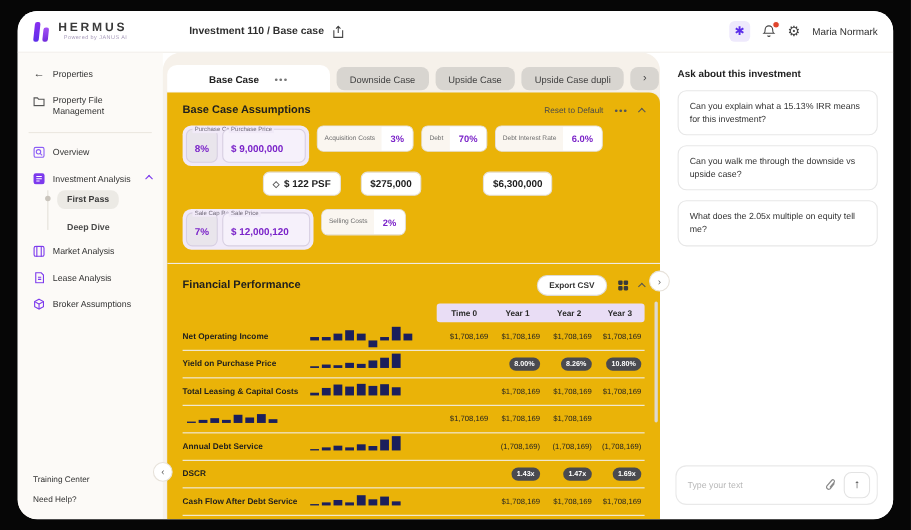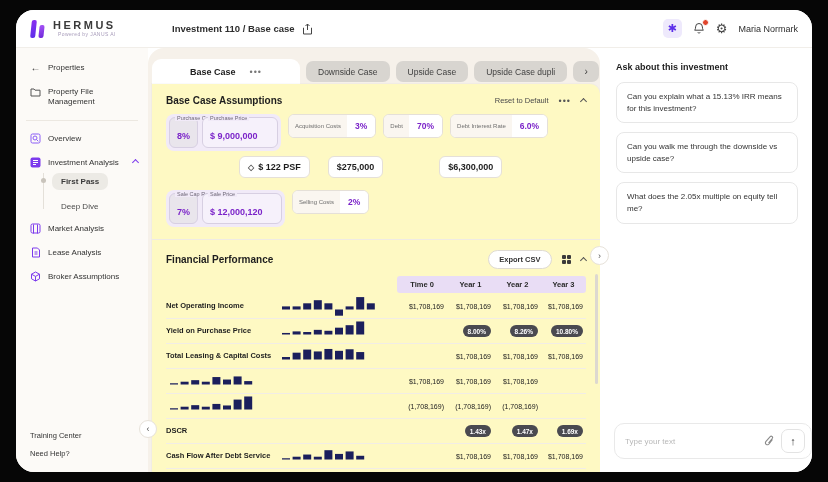--- a/index.html
+++ b/index.html
@@ -31,34 +31,34 @@
   .snav { display:flex; align-items:flex-start; gap:7px; font-size:8px; color:#333; margin-bottom:13px; cursor:default; }
   .snav .lbl { line-height:1.25; padding-top:1px; }
   .sicon { width:11px; height:11px; flex:none; display:flex; align-items:center; justify-content:center; }
   .sdivider { height:1px; background:#ECE8E1; margin:2px 0 12px -4px; }
   .chev-up { width:5px; height:5px; border-left:1.4px solid #7C3AED; border-top:1.4px solid #7C3AED; transform:rotate(45deg); margin-left:auto; margin-top:3px; }
   .subtree { position:relative; margin:-4px 0 10px 0; padding-left:22px; }
   .subtree .tree-line { position:absolute; left:13px; top:0; bottom:4px; width:1px; background:#E4E0D9; }
   .sub-item { position:relative; font-size:8px; color:#3A3A3A; margin-bottom:10px; }
   .sub-item.active .pill-bg { display:inline-block; background:#ECEAE5; border-radius:7px; padding:4px 9px; font-weight:700; }
   .sub-item .dot { position:absolute; left:-11px; top:5px; width:5px; height:5px; background:#C9C4BC; border-radius:50%; }
-  .sub-item.plain { padding:2px 9px; color:#4A4A4A; }
+  .sub-item.plain { padding:2px 9px; color:#4A4A4A;font-weight:bold; }
   .sidebar-footer { position:absolute; bottom:14px; left:14px; font-size:7.5px; color:#333; }
   .sidebar-footer div { margin-top:9px; }
   .collapse-left { position:absolute; left:123px; top:372px; width:18px; height:18px; background:#fff; border:1px solid #E7E2DA; border-radius:50%; display:flex; align-items:center; justify-content:center; font-size:9px; color:#555; z-index:5; }
 
   
   .main { flex:1; background:#F6F1EA; border-radius:16px 16px 0 0; padding:11px 0 0 4px; position:relative; min-width:0; }
   .tabs-row { display:flex; align-items:flex-end; gap:6px; height:25px; }
   .tab-active { width:148px; height:25px; background:#fff; border-radius:9px 9px 0 0; display:flex; align-items:center; justify-content:center; gap:14px; font-size:9px; font-weight:700; color:#222; flex:none; }
   .tab-dots { color:#777; font-size:9px; letter-spacing:1px; font-weight:400; }
   .tab { background:#D8D5D0; border-radius:7px; height:21px; margin-bottom:2px; display:flex; align-items:center; padding:0 12px; font-size:8.5px; color:#3F3F3F; white-space:nowrap; overflow:hidden; max-width:108px; flex:none; }
   .tab-more { background:#D8D5D0; border-radius:7px; height:21px; width:26px; margin-bottom:2px; display:flex; align-items:center; justify-content:center; font-size:10px; color:#3F3F3F; flex:none; }
 
-  .card { background:#fef9c3; border-radius:0 10px 0 0; height:388px; padding:0 14px; position:relative; overflow:hidden; box-shadow:0 0 0 1px rgba(0,0,0,0.02); }
+  .card { background:#eab308; border-radius:0 10px 0 0; height:388px; padding:0 14px; position:relative; overflow:hidden; box-shadow:0 0 0 1px rgba(0,0,0,0.02); }
   .scrollthumb { position:absolute; right:2px; top:190px; width:3px; height:110px; border-radius:2px; background:#DDD8D0; }
 
   .sec-head { display:flex; align-items:center; padding:11px 0 8px 0; }
   .sec-title { font-size:10px; font-weight:700; color:#1E1E1E; }
   .sec-right { margin-left:auto; display:flex; align-items:center; gap:10px; }
   .reset-link { font-size:7.5px; color:#4A4A4A; }
   .dots3 { font-size:9px; color:#555; letter-spacing:1px; }
   .chev-s { width:5px; height:5px; border-left:1.3px solid #555; border-top:1.3px solid #555; transform:rotate(45deg); margin-top:2px; }
 
   
@@ -90,21 +90,21 @@
   .prow { display:grid; grid-template-columns:112px 1fr 50px 47px 47px 45px; align-items:center; border-bottom:1px solid #F1EDE6; min-height:25px; }
   .plabel2 { font-size:7.5px; font-weight:700; color:#1E1E1E; line-height:1.3; padding:3px 4px 3px 0; }
   .spark { display:flex; align-items:center; }
   .pcell { font-size:7px; color:#222; text-align:right; padding-right:3px; }
   .pill { display:inline-block; background:#4A4A50; color:#fff; border-radius:7px; padding:2.5px 5px; font-size:6.5px; font-weight:700; }
 
   
   .chat { width:212px; background:#fff; position:relative; padding:14px 14px 0 16px; flex:none; }
   .chat-title { font-size:9px; font-weight:700; color:#1E1E1E; margin-bottom:10px; }
   .qcard { border:1px solid #E7E7E7; border-radius:8px; padding:8px 10px; font-size:8px; color:#333; line-height:1.45; margin-bottom:9px; background:#fff; }
-  .chat-input { position:absolute; bottom:13px; left:14px; right:0; border:1px solid #E9E9E9; border-radius:10px; height:36px; display:flex; align-items:center; padding:0 6px 0 10px; background:#fff; }
+  .chat-input { position:absolute; bottom:13px; left:14px; right:14px; border:1px solid #E9E9E9; border-radius:10px; height:36px; display:flex; align-items:center; padding:0 6px 0 10px; background:#fff; }
   .chat-input input { border:none; outline:none; flex:1; font-size:8px; color:#333; min-width:0; background:transparent; }
   .chat-input input::placeholder { color:#B8B8B8; }
   .clip { color:#8A8A8A; margin-right:6px; display:flex; }
   .send-btn { width:24px; height:24px; border:1px solid #E3E3E3; border-radius:7px; background:#fff; display:flex; align-items:center; justify-content:center; font-size:11px; color:#333; }
   .collapse-right { position:absolute; left:-10px; top:198px; width:19px; height:19px; background:#fff; border:1px solid #E7E2DA; border-radius:50%; display:flex; align-items:center; justify-content:center; font-size:9px; color:#555; z-index:5; }
 </style>
 </head>
 <body>
 
 <div class="device">
@@ -412,20 +412,21 @@
                     <rect x="67.6" y="7.4399999999999995" width="8" height="8.06" fill="#1B1F5C"></rect>
                     <rect x="78.2" y="12.09" width="8" height="3.4100000000000006" fill="#1B1F5C"></rect>
                   </svg>
                 </div>
                 <div class="pcell"></div>
                 <div class="pcell">$1,708,169</div>
                 <div class="pcell">$1,708,169</div>
                 <div class="pcell">$1,708,169</div>
               </div>
               <div class="prow">
+                <div class="plabel2">Annual Debt Service</div>
                 <div class="spark">
                   <svg width="104" height="24">
                     <rect x="4" y="14.26" width="8" height="1.2400000000000002" fill="#1B1F5C"></rect>
                     <rect x="14.6" y="12.71" width="8" height="2.79" fill="#1B1F5C"></rect>
                     <rect x="25.2" y="11.16" width="8" height="4.34" fill="#1B1F5C"></rect>
                     <rect x="35.8" y="12.71" width="8" height="2.79" fill="#1B1F5C"></rect>
                     <rect x="46.4" y="9.92" width="8" height="5.58" fill="#1B1F5C"></rect>
                     <rect x="57" y="11.469999999999999" width="8" height="4.03" fill="#1B1F5C"></rect>
                     <rect x="67.6" y="5.579999999999998" width="8" height="9.920000000000002" fill="#1B1F5C"></rect>
                     <rect x="78.2" y="2.4799999999999986" width="8" height="13.020000000000001" fill="#1B1F5C"></rect>

